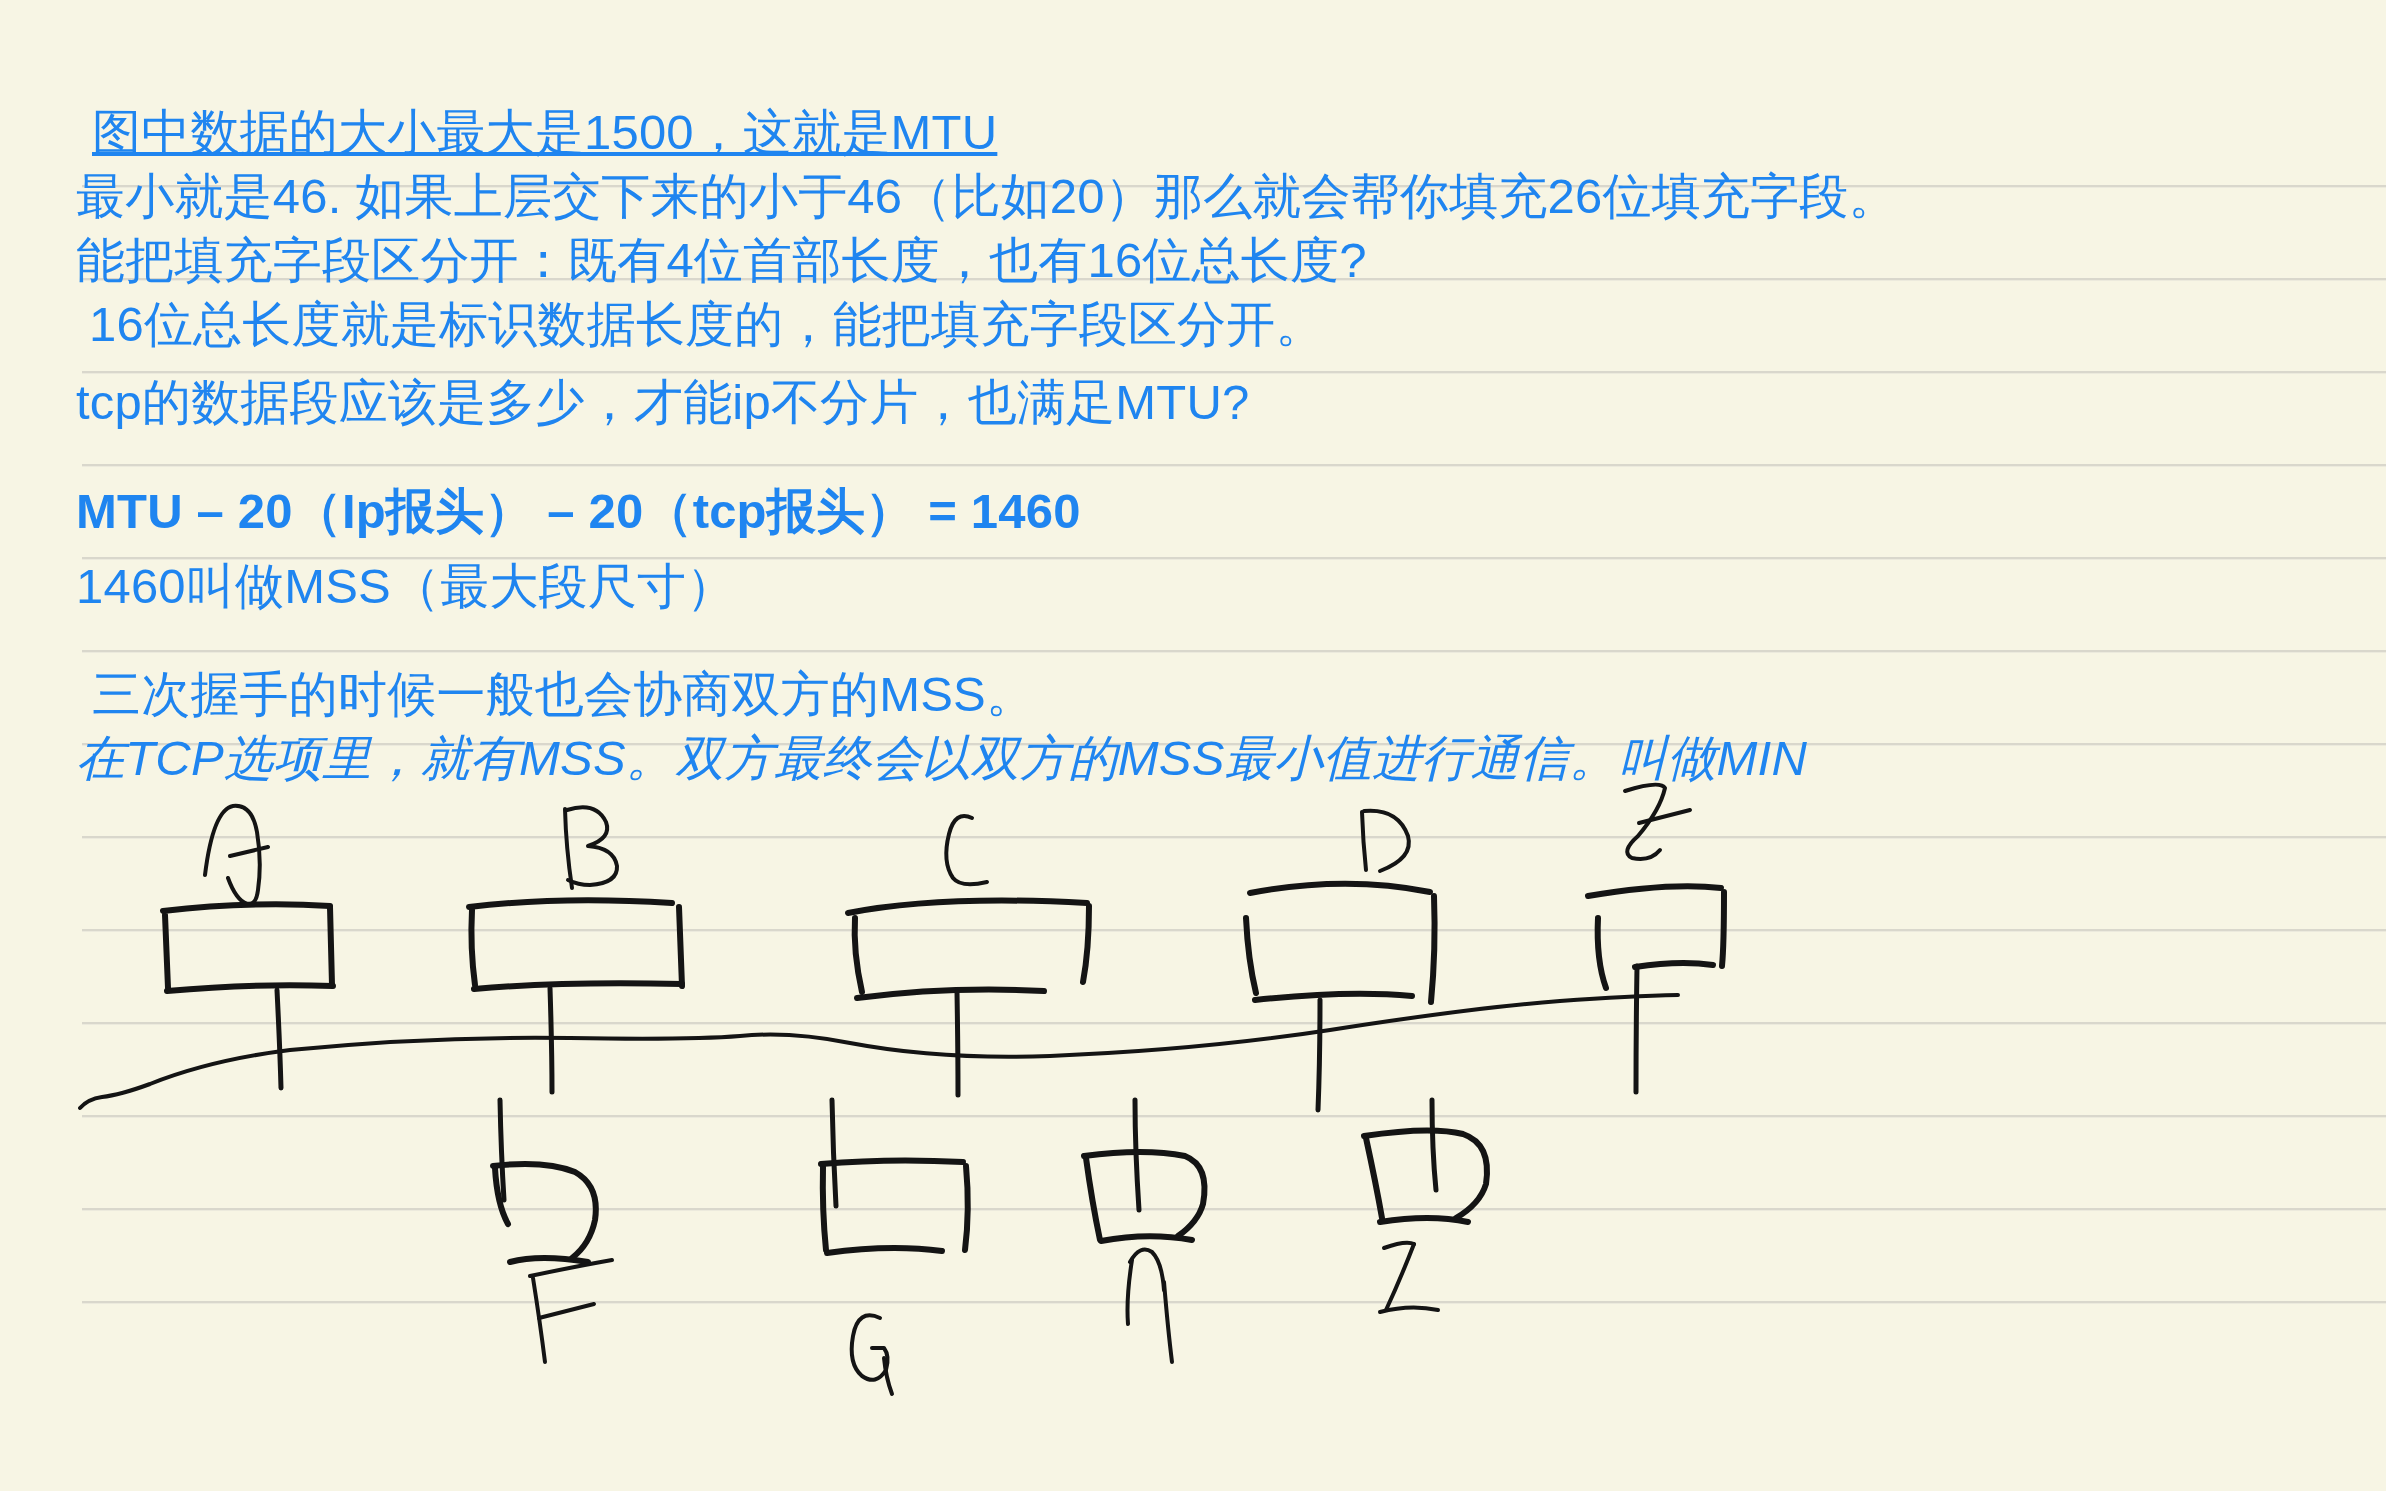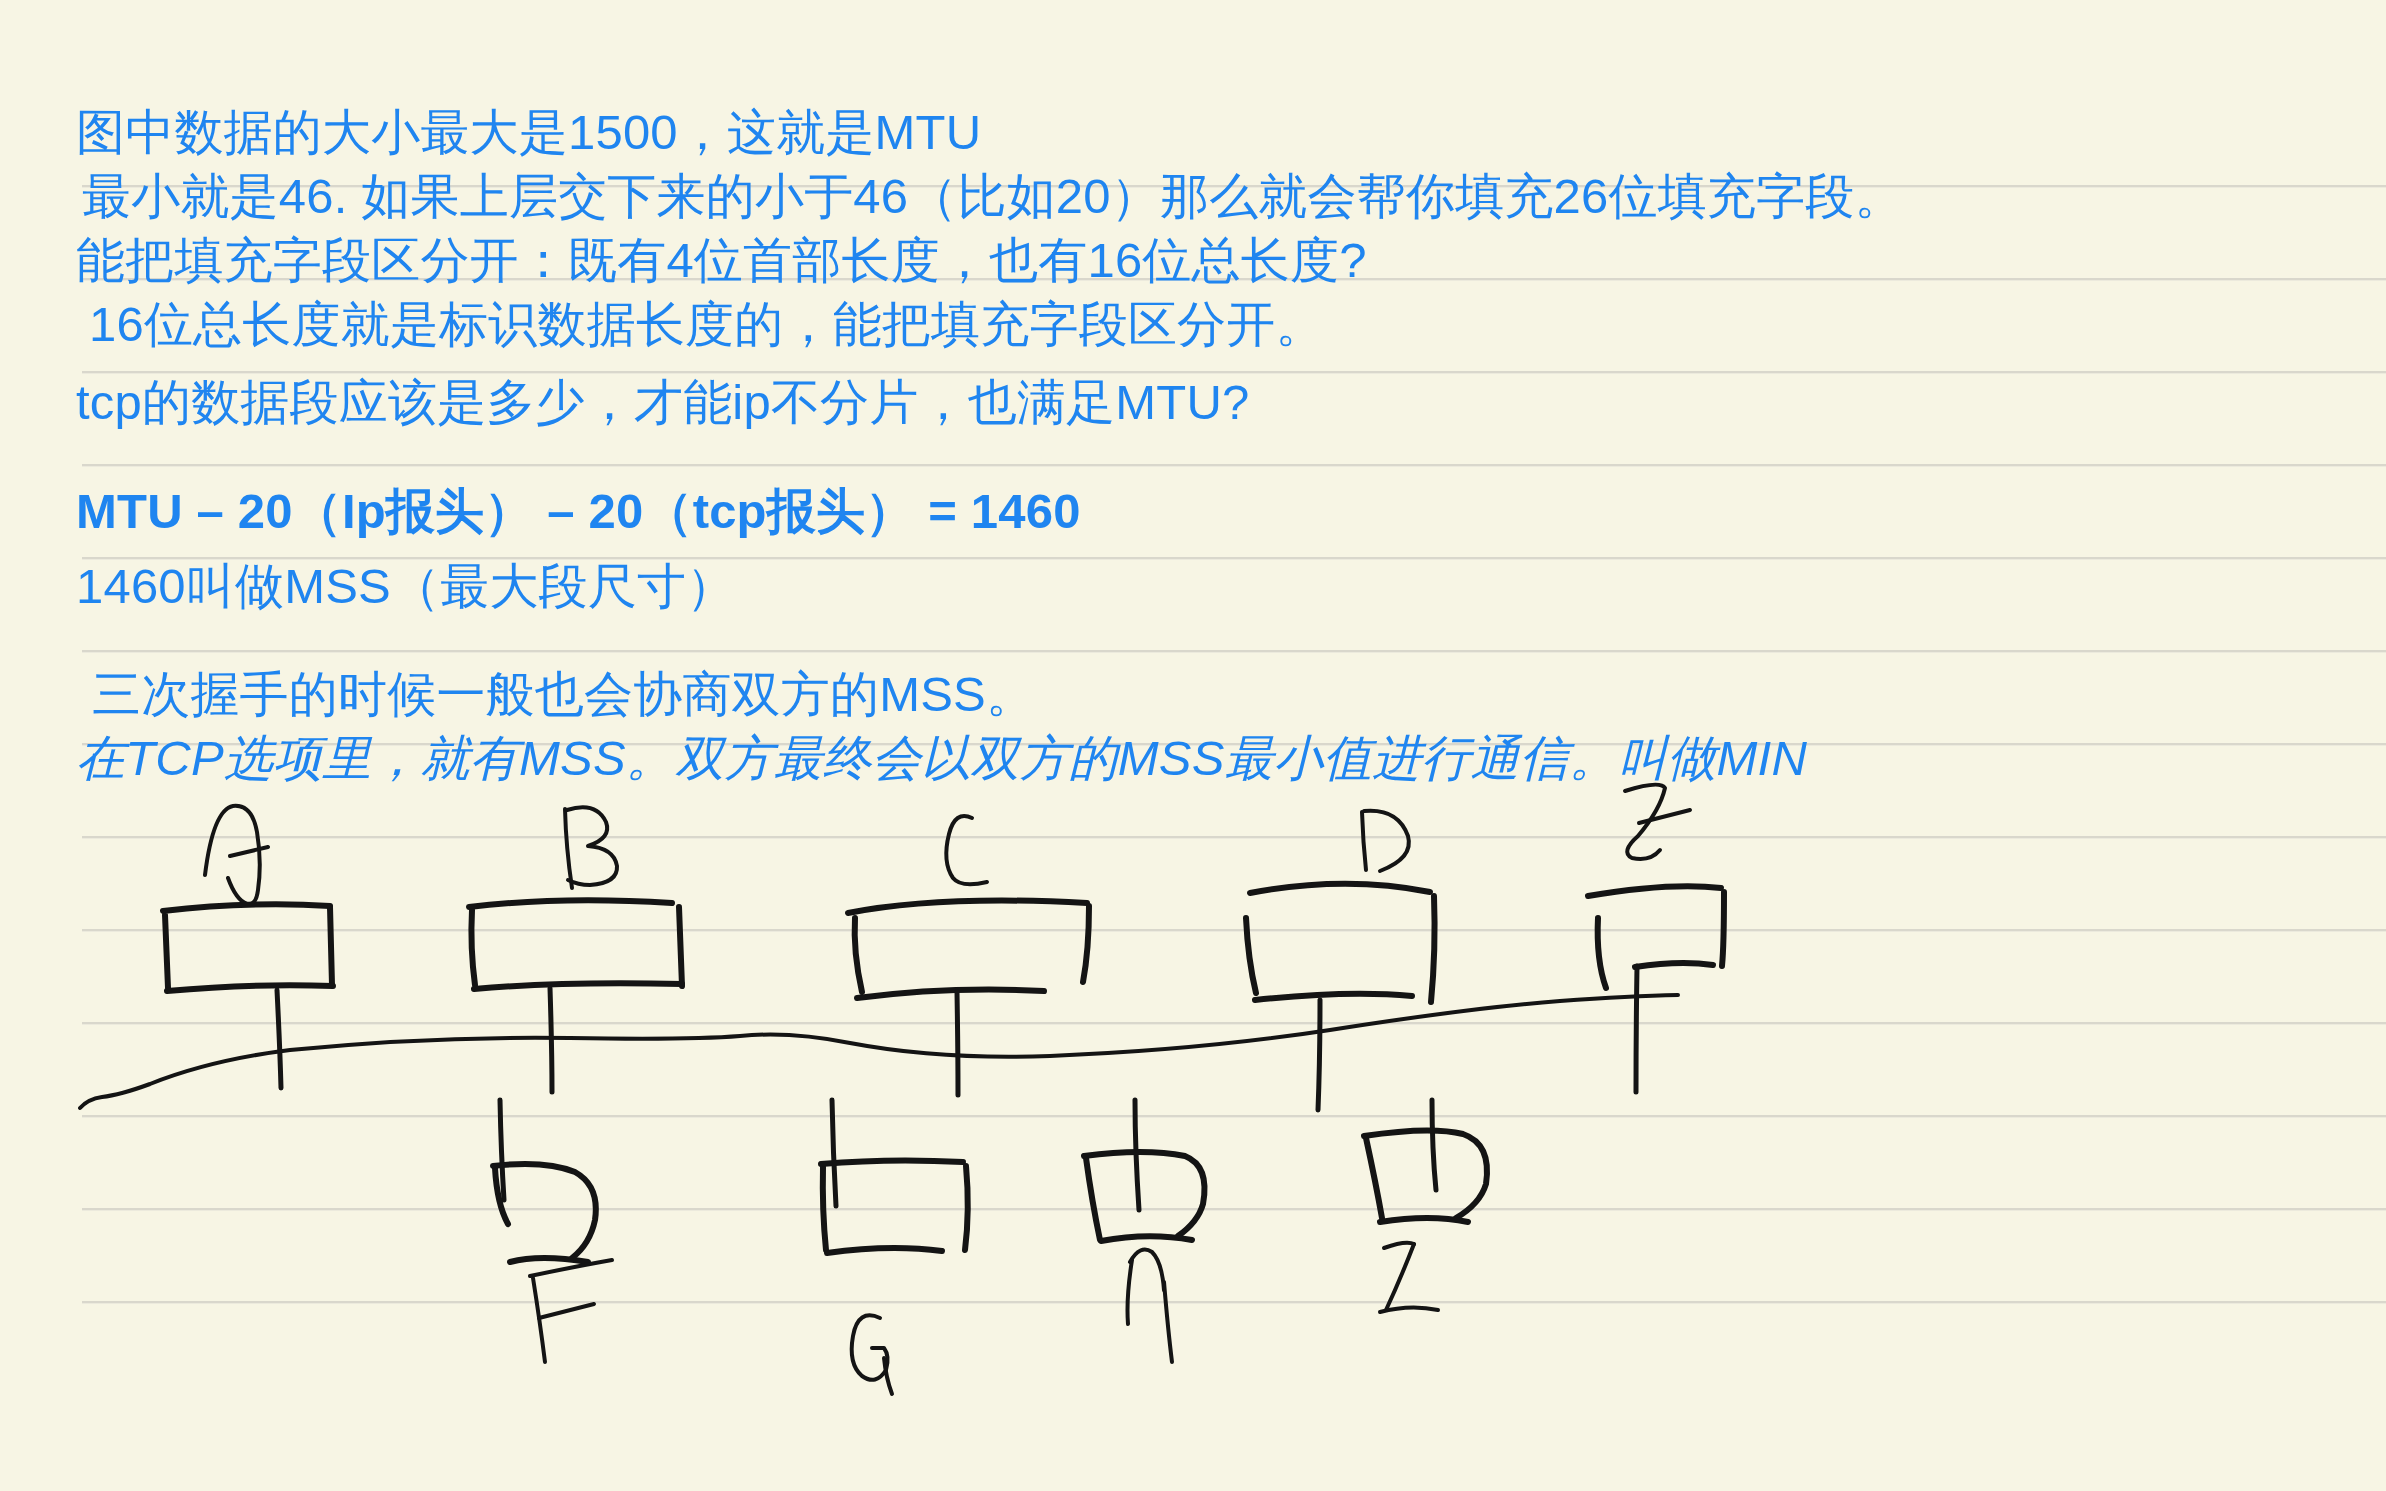--- a/index.html
+++ b/index.html
@@ -45,22 +45,22 @@
   .note-line {
     position: absolute;
     white-space: nowrap;
     color: #1f85f0;
     font-family: "Liberation Sans", "DejaVu Sans", sans-serif;
     font-weight: 400;
     letter-spacing: 0.2px;
   }
   .nl-big { font-size: 49px; }
   
-  .p1 { left: 76px;  top: 100px; }
-  .p2 { left: 76px;  top: 164px; margin-left: 6px; }
+  .p1 { left: 92px;  top: 100px; text-decoration: underline; }
+  .p2 { left: 76px;  top: 164px; }
   .p3 { left: 76px;  top: 228px; }
   .p4 { left: 76px;  top: 292px; margin-left: 13px; }
   .p5 { left: 76px;  top: 370px; }
   .p6 { left: 76px;  top: 479px; font-weight: bold; }
   .p7 { left: 76px;  top: 554px; }
   .p8 { left: 92px;  top: 662px; }
   .p9 { left: 76px;  top: 726px; font-style: italic; }
 
   
   #sketch {

